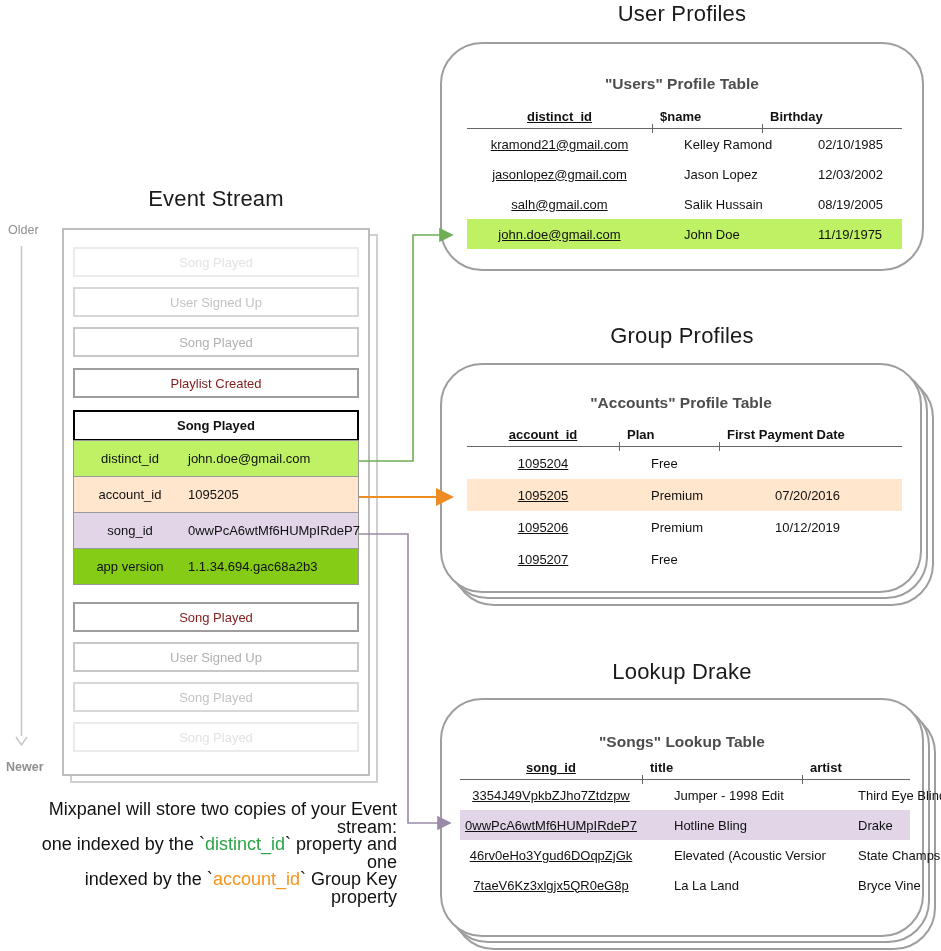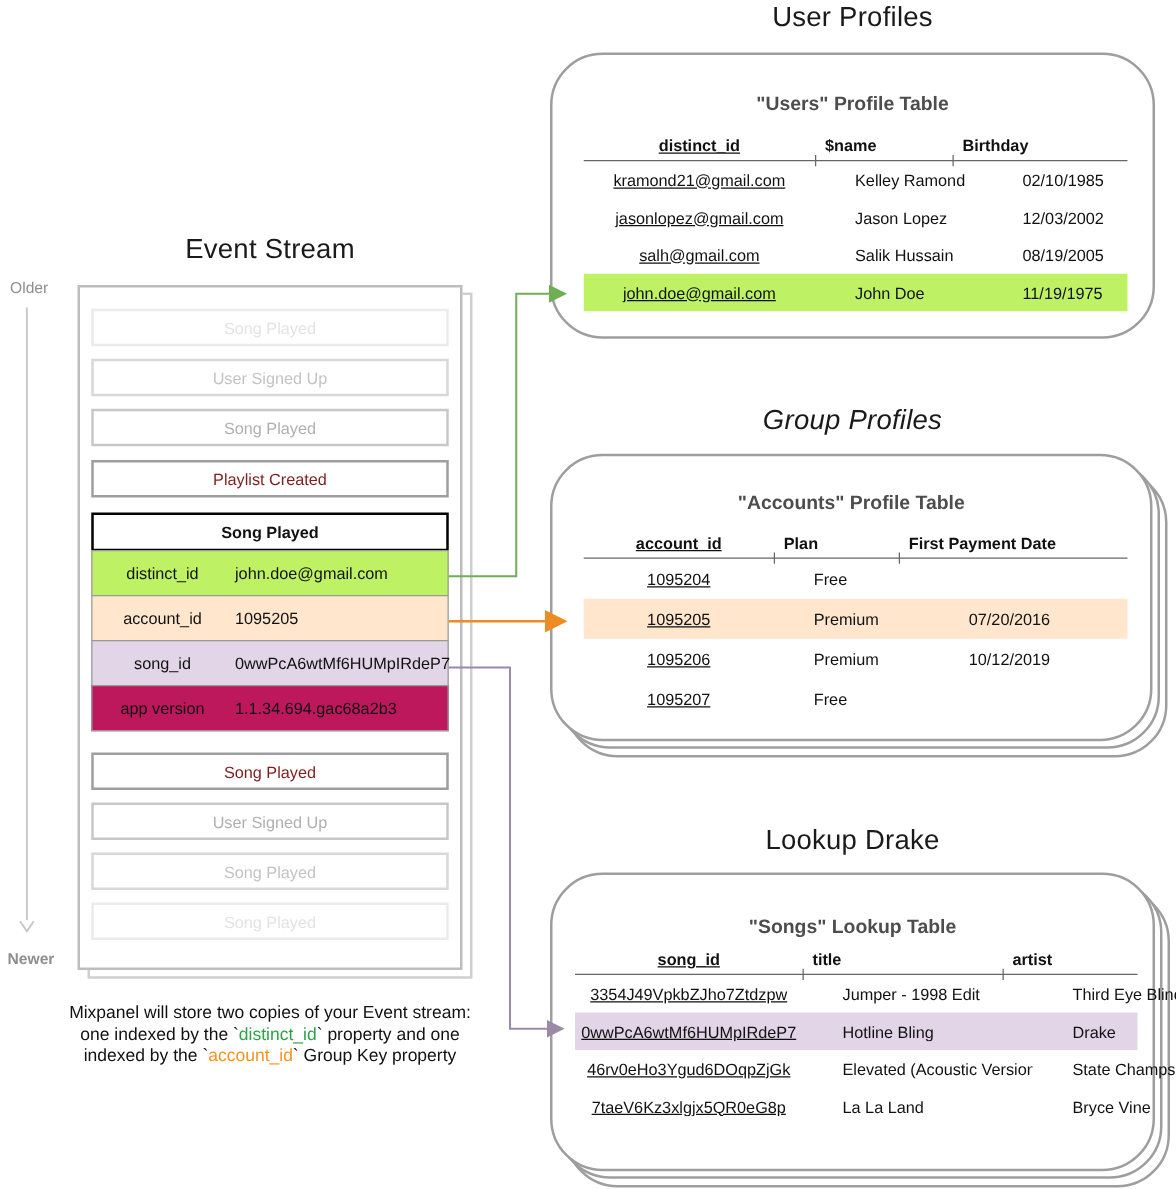--- a/index.html
+++ b/index.html
@@ -24,30 +24,30 @@
   .fade3 { border-color:#c7c7c7; color:#b0b0b0; }
   .fade4 { border-color:#9e9e9e; color:#7f1d1d; }
 
   .xevent { left:73px; top:410px; width:286px; box-sizing:border-box; }
   .xheader {
     height:31px; box-sizing:border-box; border:2px solid #000; background:#fff;
     display:flex; align-items:center; justify-content:center; font-size:13px; font-weight:bold; color:#111;
   }
   .xrow {
     height:37px; box-sizing:border-box; border:1px solid #999; margin-top:-1px;
-    display:flex; align-items:center; font-size:13px; color:#111; background:#be185d;
+    display:flex; align-items:center; font-size:13px; color:#111; background:#84cc16;
   }
   .xkey { width:112px; text-align:center; flex:none; }
   .xval { flex:1; padding-left:2px; }
 
   .hl-green  { background:#bef264; }
   .hl-orange { background:#ffe6cc; }
   .hl-purple { background:#e1d5e7; }
 
-  .caption { left:35px; top:801px; width:362px; text-align:center; font-size:14px; line-height:17.5px; color:#111; }
+  .caption { left:35px; top:801px; width:362px; text-align:right; font-size:18px; line-height:17.5px; color:#111; }
   .cap-green  { color:#2ca446; }
   .cap-orange { color:#f7941d; }
 
   
   .card {
     position:absolute; box-sizing:border-box; background:#fff;
     border:2px solid #9e9e9e; border-radius:42px;
   }
   .card-title { position:absolute; width:100%; text-align:center; font-size:15.5px; font-weight:bold; color:#4d4d4d; }
 
@@ -163,21 +163,21 @@
         <div class="cell">08/19/2005</div>
       </div>
       <div class="trow users-grid hl-green">
         <div class="cell c-center id-link">john.doe@gmail.com</div>
         <div class="cell">John Doe</div>
         <div class="cell">11/19/1975</div>
       </div>
     </div>
   </div>
 
-  <div class="abs section-title" style="left:440px; top:323px; width:484px;font-style:italic;">Group Profiles</div>
+  <div class="abs section-title" style="left:440px; top:323px; width:484px;">Group Profiles</div>
 
   <div class="card" style="left:452px; top:376px; width:482px; height:230px;"></div>
   <div class="card" style="left:446px; top:369px; width:482px; height:230px;"></div>
   <div class="card" style="left:440px; top:363px; width:482px; height:230px;">
     <div class="card-title" style="top:29px;">"Accounts" Profile Table</div>
     <div class="ptable" style="left:25px; top:58px; width:435px;">
       <div class="thead accounts-grid">
         <div class="cell c-center id-link">account_id</div>
         <div class="cell">Plan</div>
         <div class="cell">First Payment Date</div>

